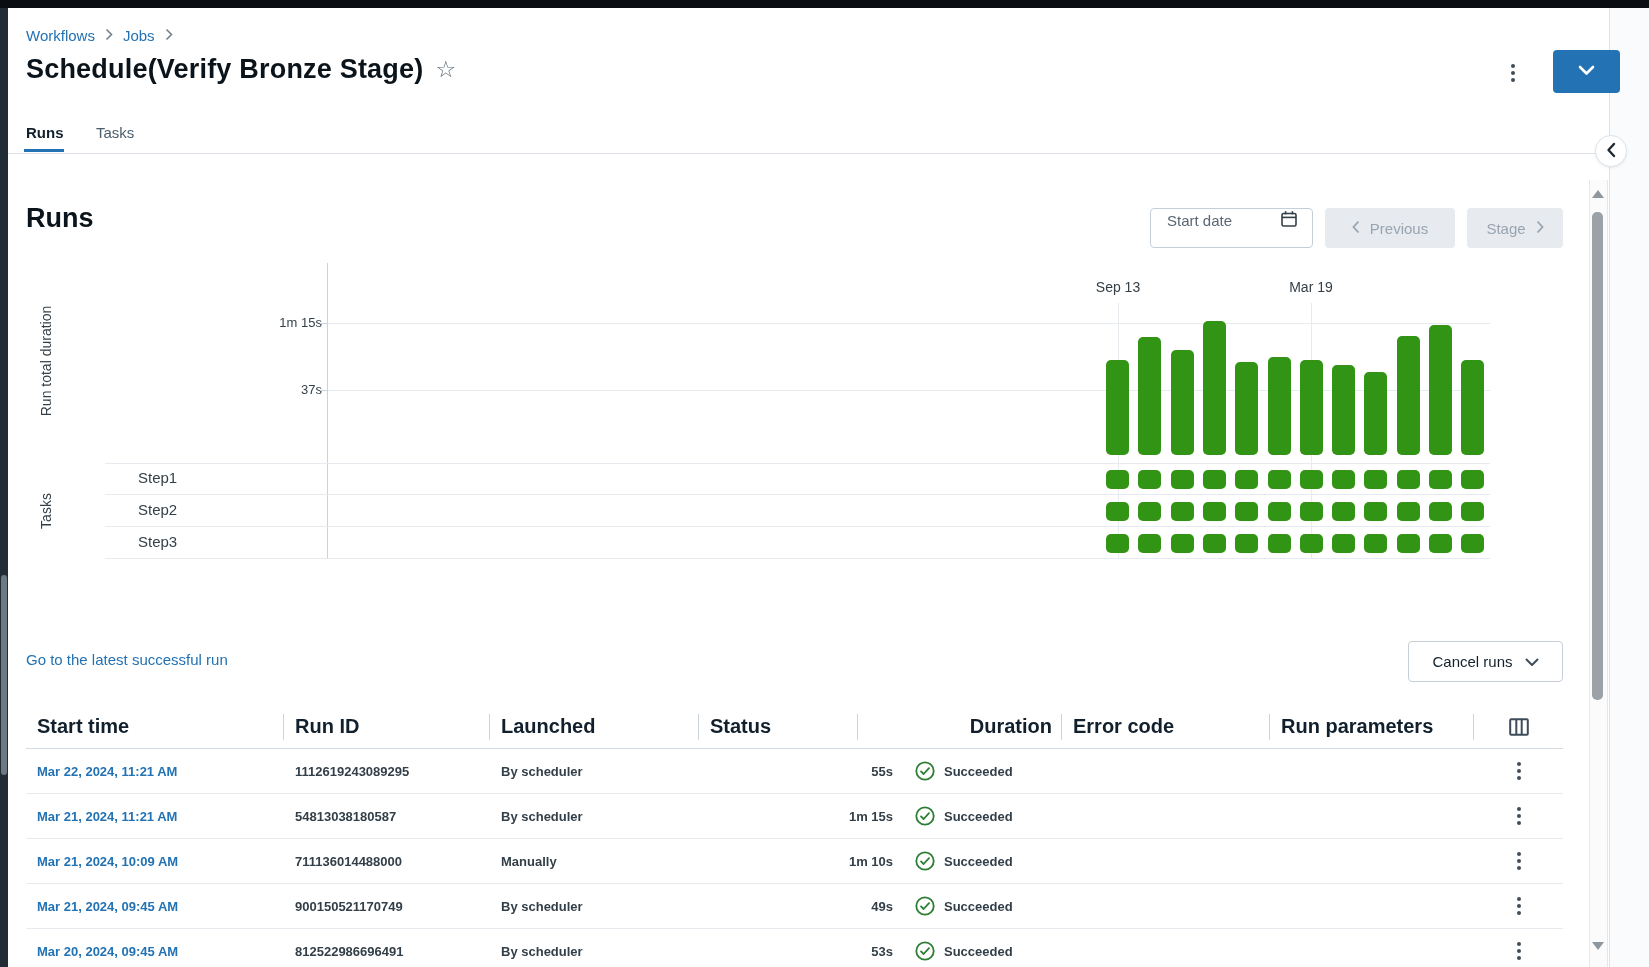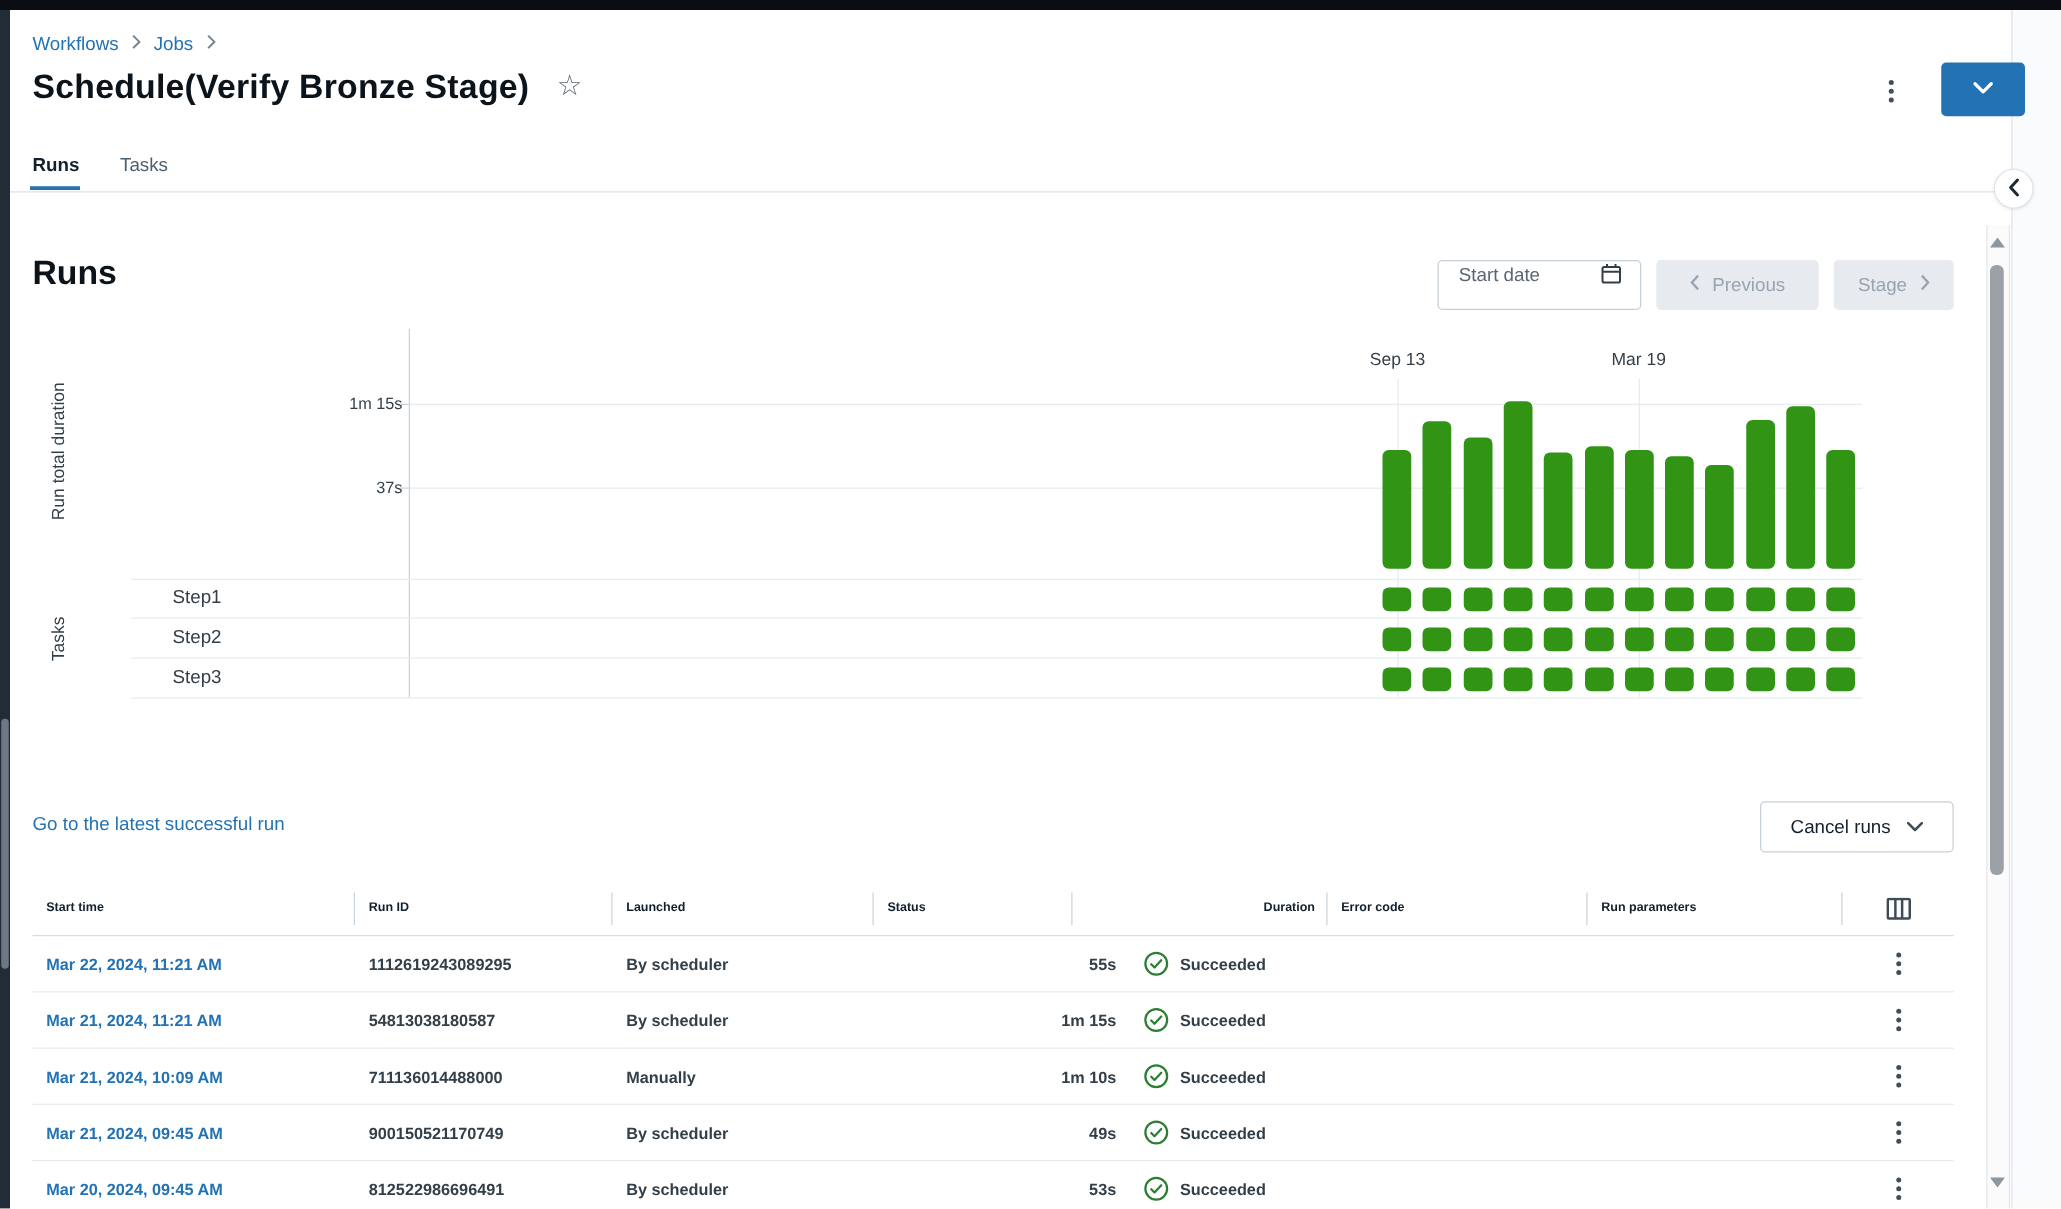--- a/index.html
+++ b/index.html
@@ -9,21 +9,21 @@
 
   
   .topbar{left:0;top:0;width:1649px;height:8px;background:#0A0D12;}
   .left-stripe{left:0;top:8px;width:8px;height:959px;background:#222C37;}
   .left-thumb{position:absolute;left:1px;top:567px;width:6px;height:200px;background:#6C7984;border-radius:3px;}
   .right-panel{left:1609px;top:8px;width:40px;height:959px;background:#FAFBFC;border-left:1px solid #DDE3E9;}
 
   
   .breadcrumb{left:26px;top:27px;display:flex;align-items:center;gap:10px;font-size:15px;}
   .crumb{color:#2272B4;cursor:pointer;text-decoration:none;}
-  .titlerow{left:26px;top:54px;display:flex;align-items:center;gap:22px;}
+  .titlerow{left:26px;top:54px;display:flex;align-items:center;gap:12px;}
   .title{font-size:27px;font-weight:bold;color:#0B141B;letter-spacing:.2px;}
   .star{font-family:"DejaVu Sans",sans-serif;font-size:23px;color:#5F6D79;line-height:1;cursor:pointer;background:none;border:none;padding:0;}
   .kebab-btn{display:flex;flex-direction:column;align-items:center;gap:3px;background:none;border:none;cursor:pointer;padding:6px;}
   .kebab-btn .dot{width:4px;height:4px;border-radius:50%;background:#3F4E5A;}
   .blue-btn{left:1553px;top:50px;width:67px;height:43px;background:#2272B4;border:none;border-radius:4px;
             display:flex;align-items:center;justify-content:center;cursor:pointer;}
 
   
   .tab{font-size:15px;background:none;border:none;padding:0;cursor:pointer;}
   .tab.active{color:#11202C;font-weight:bold;}
@@ -60,21 +60,21 @@
   .steplabel{position:absolute;left:138px;font-size:15px;color:#333F48;}
 
   
   .latest-link{left:26px;top:651px;font-size:15px;color:#2272B4;cursor:pointer;text-decoration:none;}
   .cancel-btn{left:1408px;top:641px;width:155px;height:41px;background:#fff;border:1px solid #C6CFD8;border-radius:4px;
               font-size:15px;color:#11202C;display:flex;align-items:center;justify-content:center;gap:12px;cursor:pointer;}
 
   
   .table{left:26px;top:705px;width:1537px;}
   .thead{display:flex;height:43px;align-items:center;border-bottom:1px solid #D4DBE1;}
-  .th{font-size:10px;font-weight:bold;color:#11202C;padding-left:11px;box-sizing:border-box;position:relative;height:43px;display:flex;align-items:center;}
+  .th{font-size:20px;font-weight:bold;color:#11202C;padding-left:11px;box-sizing:border-box;position:relative;height:43px;display:flex;align-items:center;}
   .th.sep::after{content:"";position:absolute;right:0;top:9px;width:1px;height:26px;background:#CBD4DC;}
   .tr{display:flex;height:44px;align-items:center;border-bottom:1px solid #E7EBEF;}
   .td{font-size:13px;color:#333F48;padding-left:11px;box-sizing:border-box;display:flex;align-items:center;overflow:hidden;white-space:nowrap;font-weight:bold;}
   .c0{width:258px;} .c1{width:206px;text-align:right;} .c2{width:209px;}
   .c3{width:204px;justify-content:flex-end;padding-right:10px;padding-left:0;}
   .c4{width:159px;gap:8px;} .c5{width:208px;} .c6{width:204px;}
   .c7{width:89px;justify-content:center;padding-left:0;}
   .time-link{color:#2272B4;cursor:pointer;text-decoration:none;}
   .icon-btn{background:none;border:none;cursor:pointer;display:flex;align-items:center;justify-content:center;padding:4px;}
 </style>

